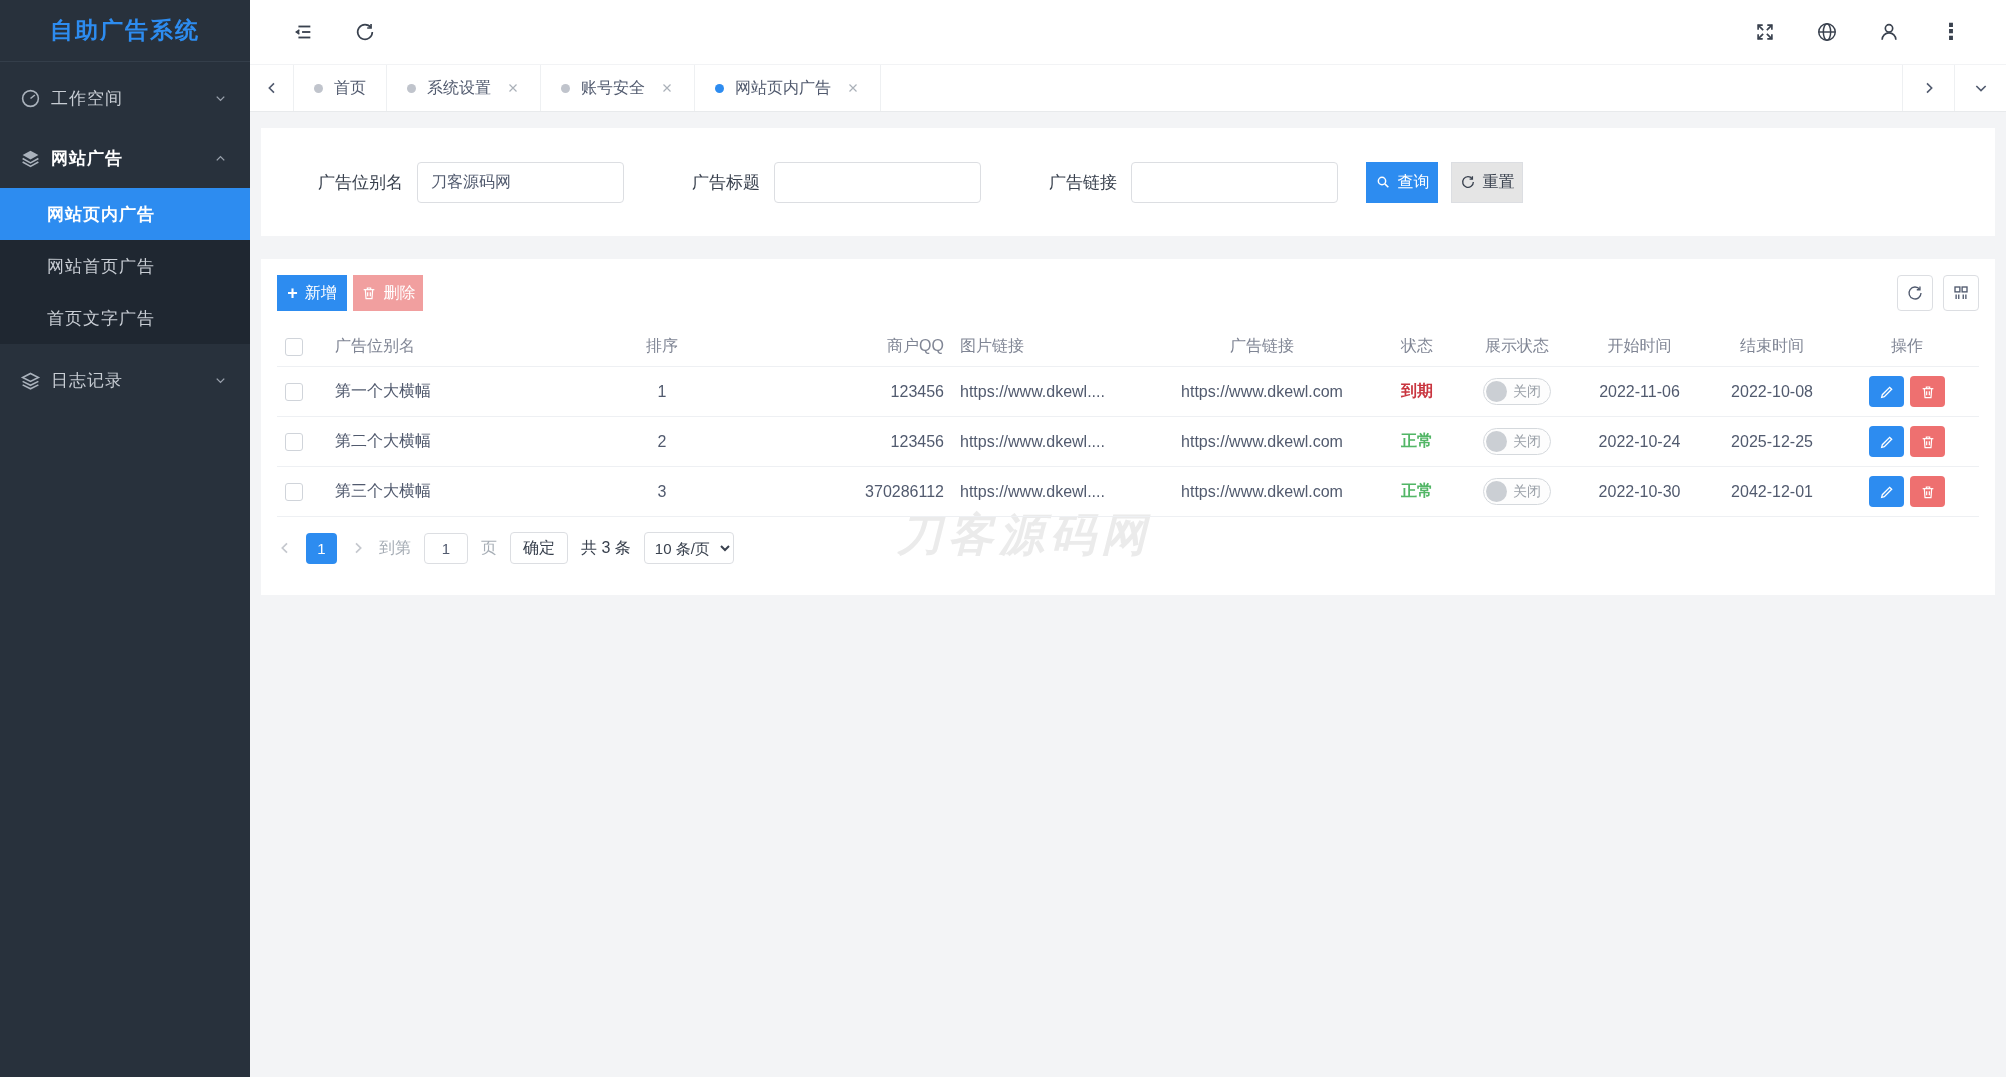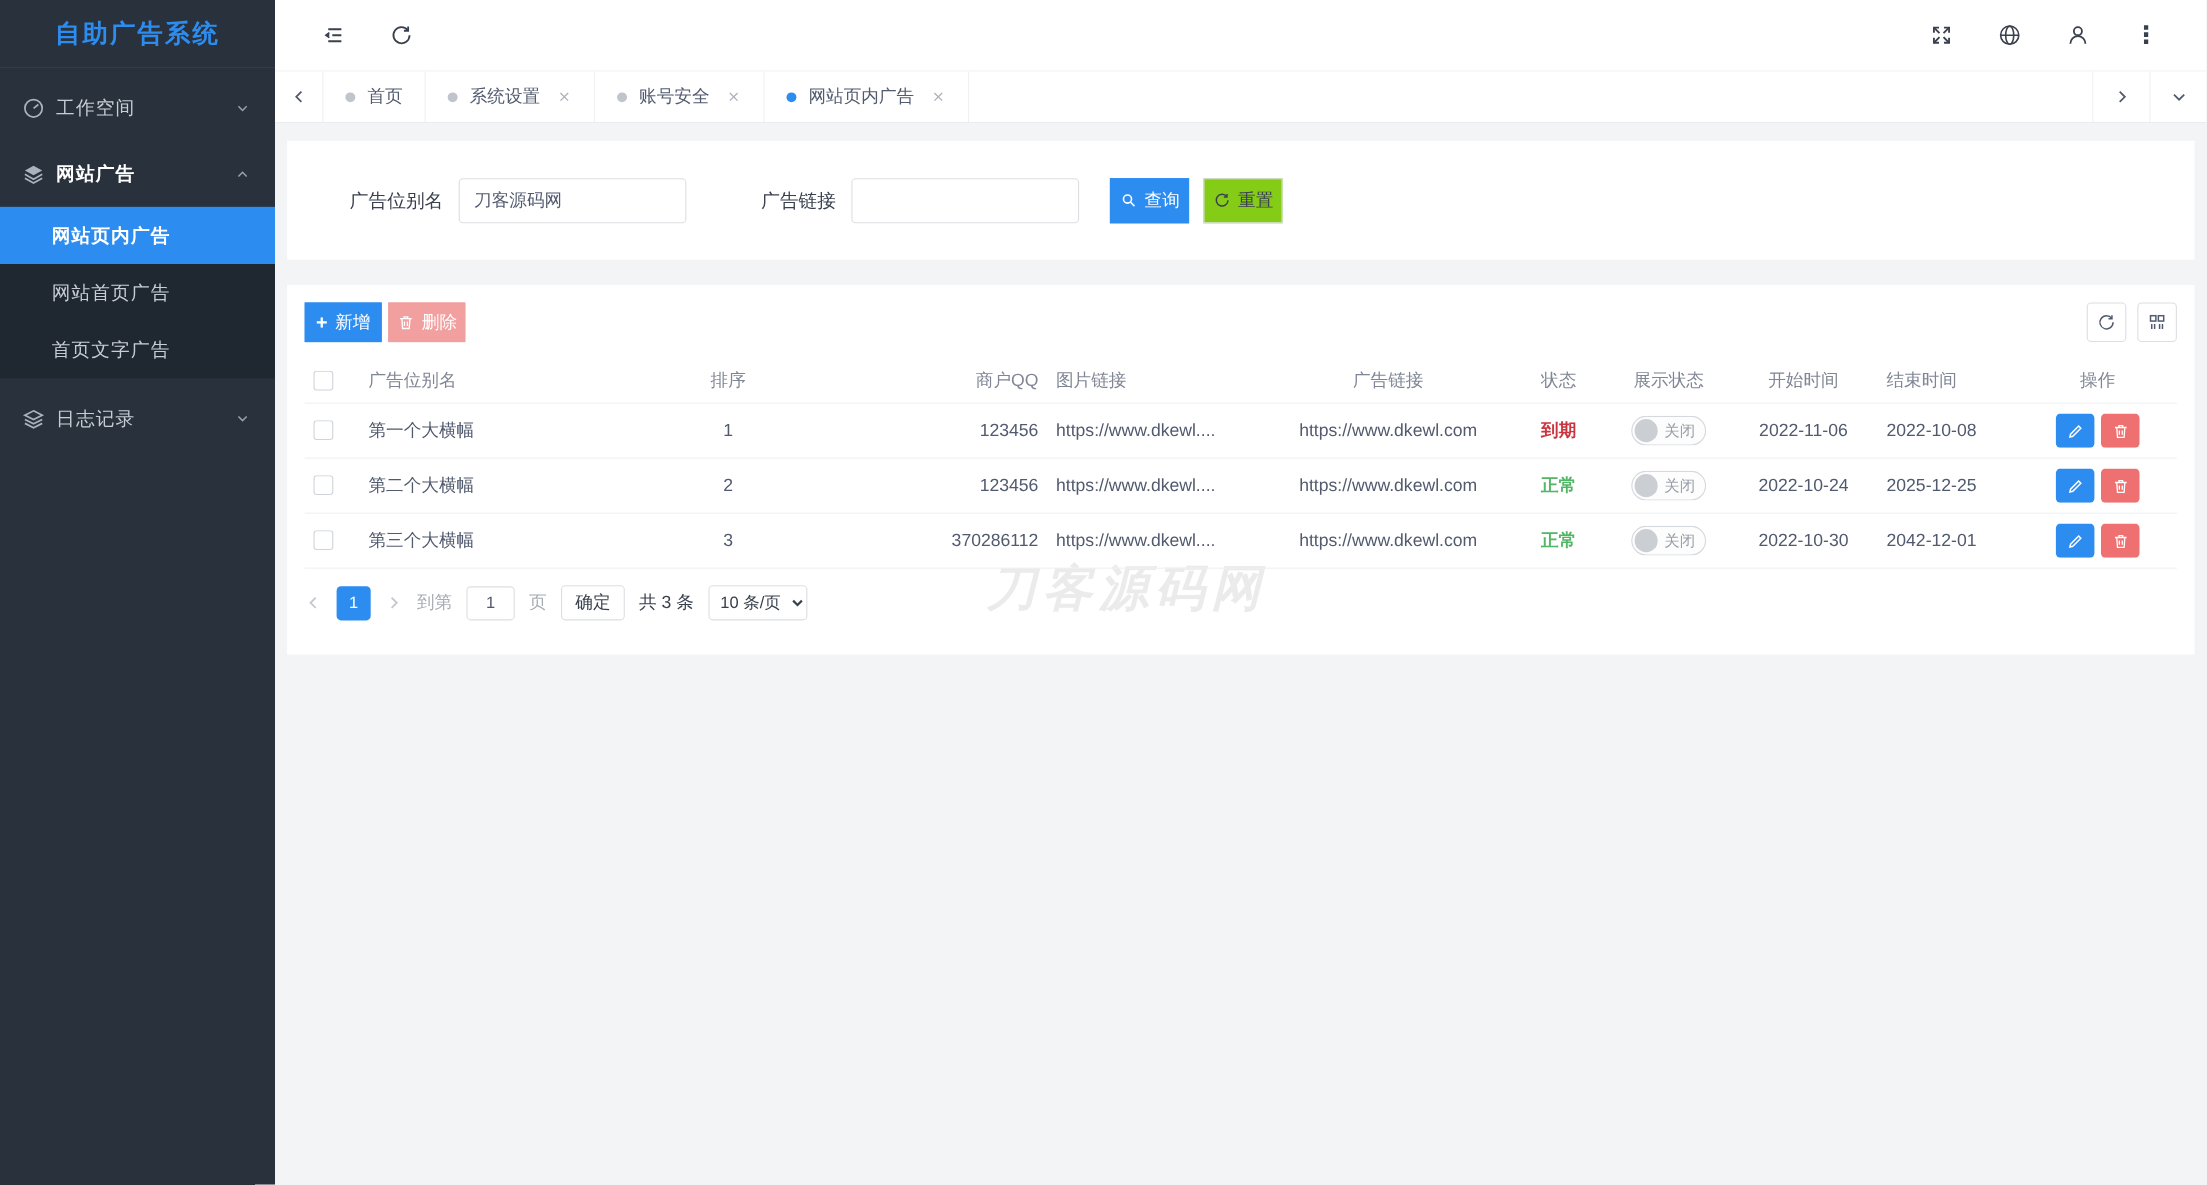--- a/index.html
+++ b/index.html
@@ -41,21 +41,21 @@
   .content { flex:1; background:#f3f4f6; padding:16px 11px 0 11px; position:relative; overflow:hidden; }
 
   
   .search-panel { background:#ffffff; height:108px; display:flex; align-items:center; padding-left:57px; margin-bottom:23px; }
   .field { display:flex; align-items:center; margin-right:68px; }
   .field-label { font-size:17px; color:#39414e; margin-right:14px; white-space:nowrap; }
   .field-input { width:207px; height:41px; border:1px solid #dcdee2; border-radius:4px; padding:0 13px; font-size:16px; color:#515a6e; outline:none; font-family:inherit; }
   .btn-row { display:flex; align-items:center; margin-left:-40px; gap:13px; }
   .btn { display:inline-flex; align-items:center; justify-content:center; gap:7px; height:41px; border-radius:0; font-size:16px; cursor:pointer; border:1px solid transparent; font-family:inherit; }
   .btn-blue { background:#2d8cf0; color:#ffffff; border-color:#2d8cf0; }
-  .btn-plain { background:#84cc16; color:#39414e; border-color:#dcdee2; }
+  .btn-plain { background:#e5e5e5; color:#39414e; border-color:#dcdee2; }
   .btn-query { width:72px; }
   .btn-reset { width:72px; }
   .btn-icon-s { width:16px; height:16px; }
 
   
   .main-panel { background:#ffffff; padding:16px 16px 30px 16px; position:relative; min-height:336px; }
   .panel-toolbar { display:flex; align-items:center; margin-bottom:16px; position:relative; z-index:2; }
   .btn-add { width:70px; height:36px; }
   .btn-del-soft { width:70px; height:36px; background:#f19f9f; color:#ffffff; border-color:#f19f9f; margin-left:6px; }
   .plus-glyph { font-size:18px; font-weight:bold; line-height:1; }
@@ -71,21 +71,21 @@
   .td { padding:0 8px; white-space:nowrap; overflow:hidden; text-overflow:ellipsis; }
   .c-check { width:50px; text-align:left; flex:none; }
   .c-alias { width:280px; text-align:left; flex:none; }
   .c-sort { width:110px; text-align:center; flex:none; }
   .c-qq { width:235px; text-align:right; flex:none; }
   .c-img { width:200px; text-align:left; flex:none; }
   .c-link { width:220px; text-align:center; flex:none; }
   .c-status { width:90px; text-align:center; flex:none; font-weight:bold; }
   .c-disp { width:110px; text-align:center; flex:none; }
   .c-start { width:135px; text-align:center; flex:none; }
-  .c-end { width:130px; text-align:left; flex:none; }
+  .c-end { width:130px; text-align:center; flex:none; }
   .c-act { width:140px; display:flex; align-items:center; justify-content:center; gap:6px; flex:none; }
 
   .checkbox { width:18px; height:18px; border:1px solid #d0d4da; border-radius:3px; background:#ffffff; display:inline-block; vertical-align:middle; cursor:pointer; }
 
   .toggle { width:68px; height:27px; border:1px solid #d5d9dd; border-radius:14px; background:#fdfdfd; display:inline-flex; align-items:center; position:relative; cursor:pointer; vertical-align:middle; }
   .knob { width:21px; height:21px; border-radius:50%; background:#cbcfd4; position:absolute; left:2px; top:2px; }
   .toggle-text { margin-left:29px; font-size:14px; color:#9aa0a8; }
 
   .act-btn { width:35px; height:31px; border-radius:4px; border:none; display:flex; align-items:center; justify-content:center; color:#ffffff; cursor:pointer; }
   .act-edit { background:#2d8cf0; }
@@ -243,20 +243,24 @@
           </svg>
       </div>
     </div>
 
     <div class="content">
 
       <div class="search-panel">
         <div class="field">
           <span class="field-label">广告位别名</span>
           <input class="field-input" value="刀客源码网" style="">
+        </div>
+        <div class="field">
+          <span class="field-label">广告标题</span>
+          <input class="field-input" value="" style="">
         </div>
         <div class="field">
           <span class="field-label">广告链接</span>
           <input class="field-input" value="" style="">
         </div>
         <div class="btn-row">
           <button class="btn btn-blue btn-query">
             <svg class="btn-icon-s" viewBox="0 0 24 24" fill="none" stroke="currentColor" stroke-width="2.2">
                 <circle cx="10.5" cy="10.5" r="5.5"></circle>
                 <path d="M14.8 14.8 L20 20"></path>

